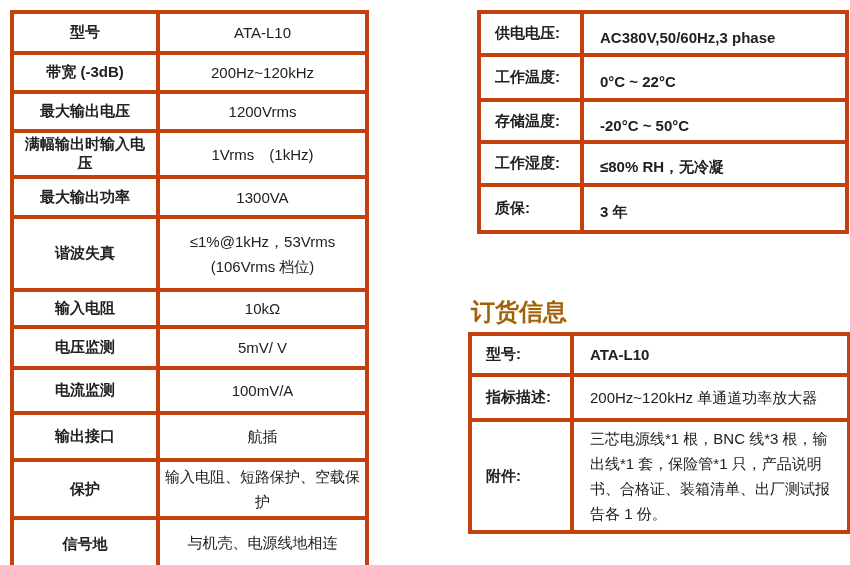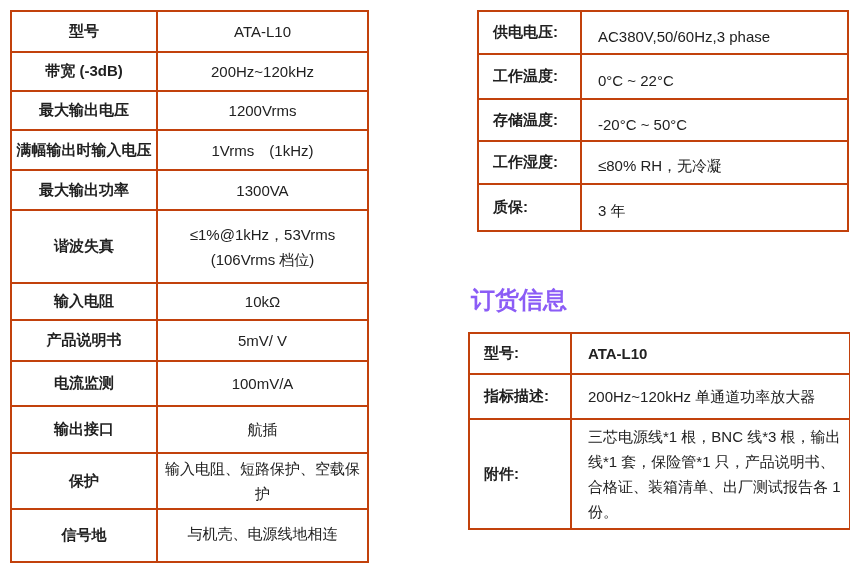--- a/index.html
+++ b/index.html
@@ -8,21 +8,21 @@
     position: relative;
     width: 850px;
     height: 565px;
     background: #ffffff;
     font-family: "Liberation Sans", "DejaVu Sans", sans-serif;
     color: #212121;
     overflow: hidden;
   }
   table { border-collapse: collapse; table-layout: fixed; }
   td {
-    border: 2px solid #c2410c;
+    border: 4px solid #c2410c;
     vertical-align: middle;
     color: #212121;
   }
 
   
   .spec-table {
     position: absolute;
     left: 10px; top: 10px;
     width: 359px;
     font-size: 15px;
@@ -33,30 +33,30 @@
 
   
   .env-table {
     position: absolute;
     left: 470px; top: 10px;
     width: 372px;
     font-size: 15px;
     margin-left: 7px;
   }
   .env-table .lbl { font-weight: bold; padding: 2px 4px 2px 14px; text-align: left; }
-  .env-table .val { padding: 10px 8px 2px 16px; text-align: left; }
+  .env-table .val { padding: 10px 8px 2px 16px; text-align: left; font-weight: bold; }
 
   
   .order-heading {
     position: absolute;
-    left: 471px; top: 284px;
+    left: 471px; top: 296px;
     font-size: 24px;
     line-height: 1.3;
     font-weight: bold;
-    color: #8b5cf6;
+    color: #a16207;
   }
   .order-table {
     position: absolute;
     left: 468px; top: 332px;
     width: 383px;
     font-size: 15px;
   }
   .order-table .lbl { font-weight: bold; padding: 2px 4px 2px 14px; text-align: left; }
   .order-table .val { padding: 4px 8px 4px 16px; text-align: left; line-height: 25px; }
   .order-table .val.bold { font-weight: bold; }
@@ -103,21 +103,21 @@
         <td class="val">
           <div>≤1%@1kHz，53Vrms</div>
           <div>(106Vrms 档位)</div>
         </td>
       </tr>
       <tr class="rh37">
         <td class="lbl">输入电阻</td>
         <td class="val">10kΩ</td>
       </tr>
       <tr class="rh41">
-        <td class="lbl">产品说明书</td>
+        <td class="lbl">电压监测</td>
         <td class="val">5mV/ V</td>
       </tr>
       <tr class="rh45">
         <td class="lbl">电流监测</td>
         <td class="val">100mV/A</td>
       </tr>
       <tr class="rh47">
         <td class="lbl">输出接口</td>
         <td class="val">航插</td>
       </tr>

